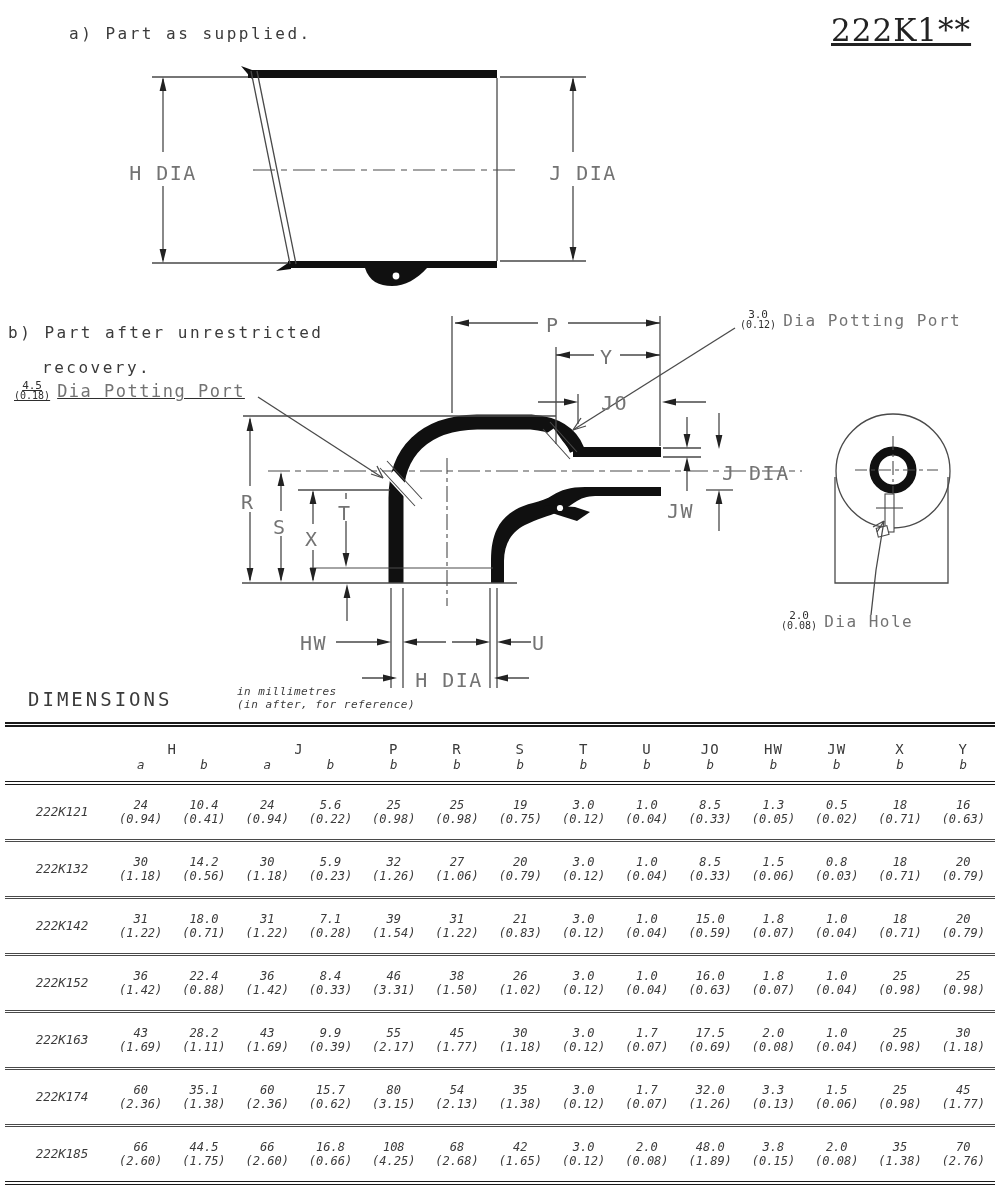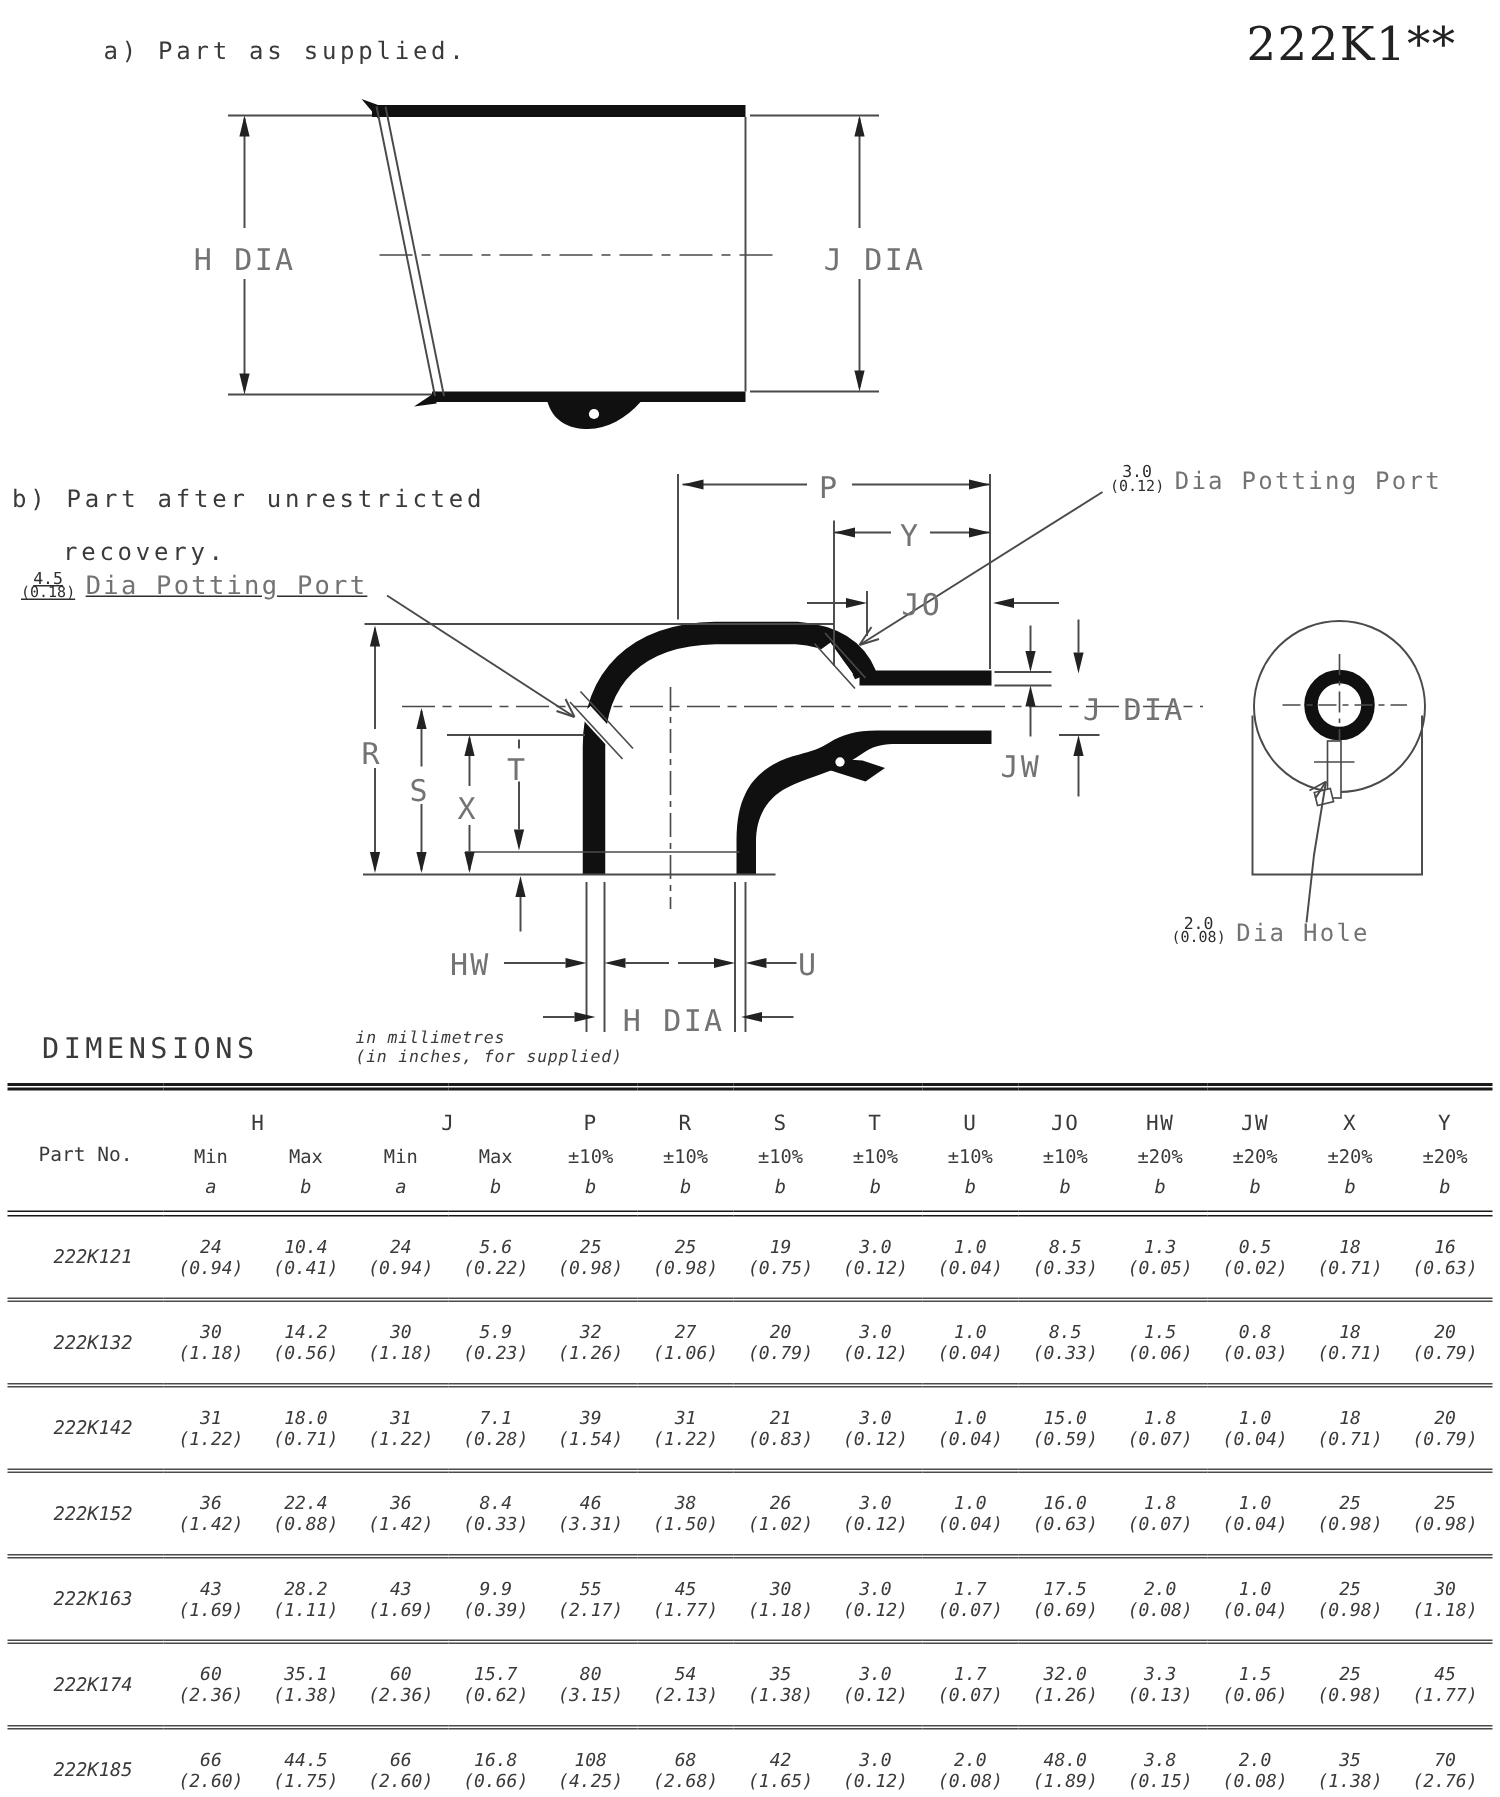--- a/index.html
+++ b/index.html
@@ -1,20 +1,20 @@
 <!DOCTYPE html>
 <html><head>
 <meta charset="utf-8">
 <style>
   html,body{margin:0;padding:0;}
   body{width:1000px;height:1198px;position:relative;background:#ffffff;
        font-family:"DejaVu Sans Mono",monospace;color:#2e2e2e;overflow:hidden;}
   .abs{position:absolute;white-space:nowrap;}
   .heading{font-size:16px;letter-spacing:2.5px;color:#3a3a3a;}
-  .partnum{font-family:"DejaVu Serif",serif;font-size:31px;letter-spacing:1px;color:#222;}
+  .partnum{font-family:"DejaVu Serif",serif;font-size:31px;letter-spacing:1px;color:#222;text-decoration:underline;}
   .dimlbl{font-size:20px;letter-spacing:1.5px;color:#737373;}
   .ctr{text-align:center;}
   .port-label{display:flex;align-items:center;gap:7px;}
   .frac{text-align:center;line-height:10px;}
   .frac .top{font-size:11px;display:block;}
   .frac .bot{font-size:10px;display:block;}
   .port-text{font-size:17px;letter-spacing:1.5px;color:#737373;}
   .port-text.sm{font-size:16px;}
   svg{position:absolute;left:0;}
   svg .thin{stroke:#4a4a4a;stroke-width:1.3;fill:none;}
@@ -227,21 +227,21 @@
   <span class="frac">
     <span class="top">2.0</span>
     <span class="bot">(0.08)</span>
   </span>
   <span class="port-text sm">Dia Hole</span>
 </div>
 
 <span class="abs dims-title" style="left:28px;top:688px;">DIMENSIONS</span>
 <div class="abs units" style="left:237px;top:686px;">
   <div>in millimetres</div>
-  <div>(in inches, for supplied)</div>
+  <div>(in after, for reference)</div>
 </div>
 
 <div class="table-wrap">
   <table class="dim">
     <colgroup id="dim-cols">
         <col class="c-part">
         <col>
         <col>
         <col>
         <col>
@@ -265,37 +265,20 @@
           <th colspan="1">R</th>
           <th colspan="1">S</th>
           <th colspan="1">T</th>
           <th colspan="1">U</th>
           <th colspan="1">JO</th>
           <th colspan="1">HW</th>
           <th colspan="1">JW</th>
           <th colspan="1">X</th>
           <th colspan="1">Y</th>
         </tr>
-        <tr class="tol">
-          <th class="partno">Part No.</th>
-          <th>Min</th>
-          <th>Max</th>
-          <th>Min</th>
-          <th>Max</th>
-          <th>±10%</th>
-          <th>±10%</th>
-          <th>±10%</th>
-          <th>±10%</th>
-          <th>±10%</th>
-          <th>±10%</th>
-          <th>±20%</th>
-          <th>±20%</th>
-          <th>±20%</th>
-          <th>±20%</th>
-        </tr>
         <tr class="ab">
           <th></th>
           <th>a</th>
           <th>b</th>
           <th>a</th>
           <th>b</th>
           <th>b</th>
           <th>b</th>
           <th>b</th>
           <th>b</th>

